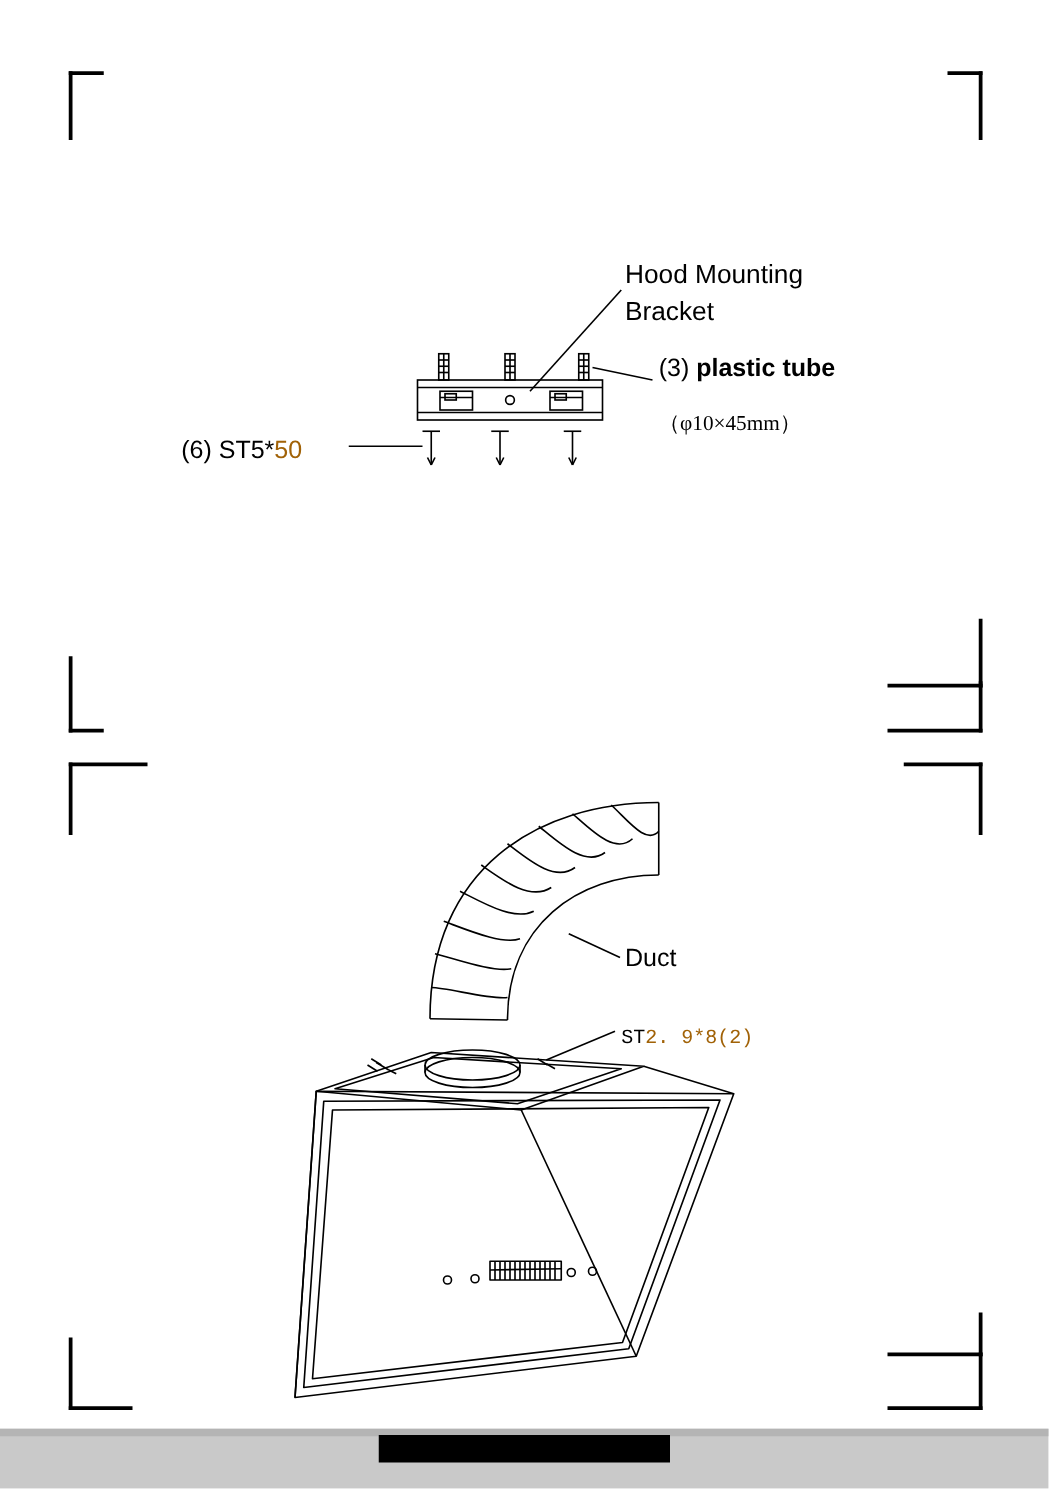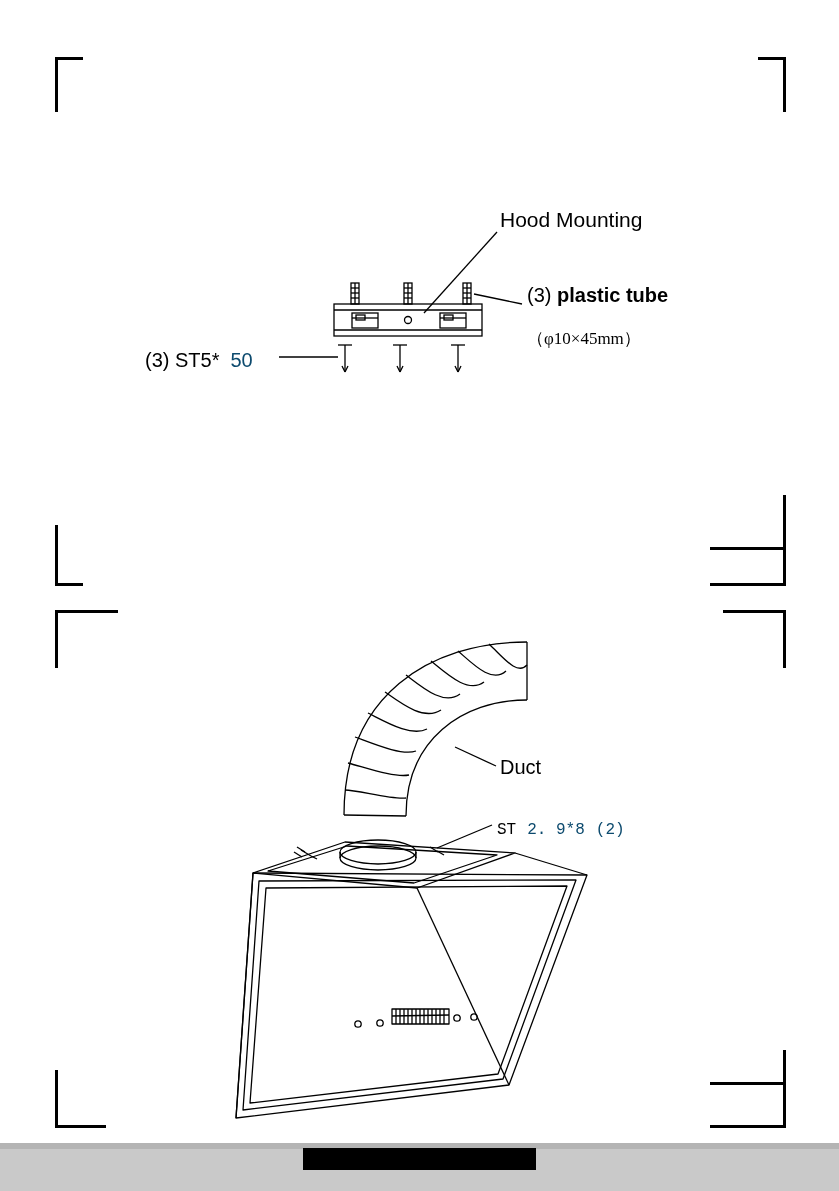--- a/index.html
+++ b/index.html
@@ -50,21 +50,21 @@
     left: 527px;
     top: 328px;
     font-size: 17px;
     font-family: Liberation Serif, serif;
   }
   .lbl-st550 {
     left: 145px;
     top: 348px;
     font-size: 20px;
   }
-  .red { color: #0c4a6e; margin-left: 11px; }
+  .red { color: #a16207; }
   .lbl-duct {
     left: 500px;
     top: 755px;
     font-size: 20px;
   }
   .lbl-st29 {
     left: 497px;
     top: 820px;
     font-size: 16px;
     font-family: Liberation Mono, monospace;
@@ -173,29 +173,30 @@
       <path d="M497 232 L 424 313" stroke-width="1.3"></path>
 
       <path d="M522 304 L 474 294" stroke-width="1.3"></path>
 
       <path d="M279 357 L 338 357" stroke-width="1.3"></path>
     </g>
   </svg>
 
   <div class="label lbl-hood">
     <div>Hood Mounting</div>
+    <div>Bracket</div>
   </div>
 
   <div class="label lbl-tube">
     <span>(3) </span><b>plastic tube</b>
   </div>
   <div class="label lbl-tube-sub">（φ10×45mm）</div>
 
   <div class="label lbl-st550">
-    <span>(3) ST5*</span><span class="red">50</span>
+    <span>(6) ST5*</span><span class="red">50</span>
   </div>
 
   <svg width="839" height="560" viewBox="0 0 839 560" style="top:620px;" aria-hidden="true">
     <g fill="none" stroke="#000" stroke-width="1.3" stroke-linejoin="round">
 
       <path d="M344 195 C 344 75, 430 22, 527 22"></path>
       <path d="M406 196 C 406 120, 462 80, 527 80"></path>
       <line x1="344" y1="195" x2="406" y2="196"></line>
       <line x1="527" y1="22" x2="527" y2="80"></line>
 

